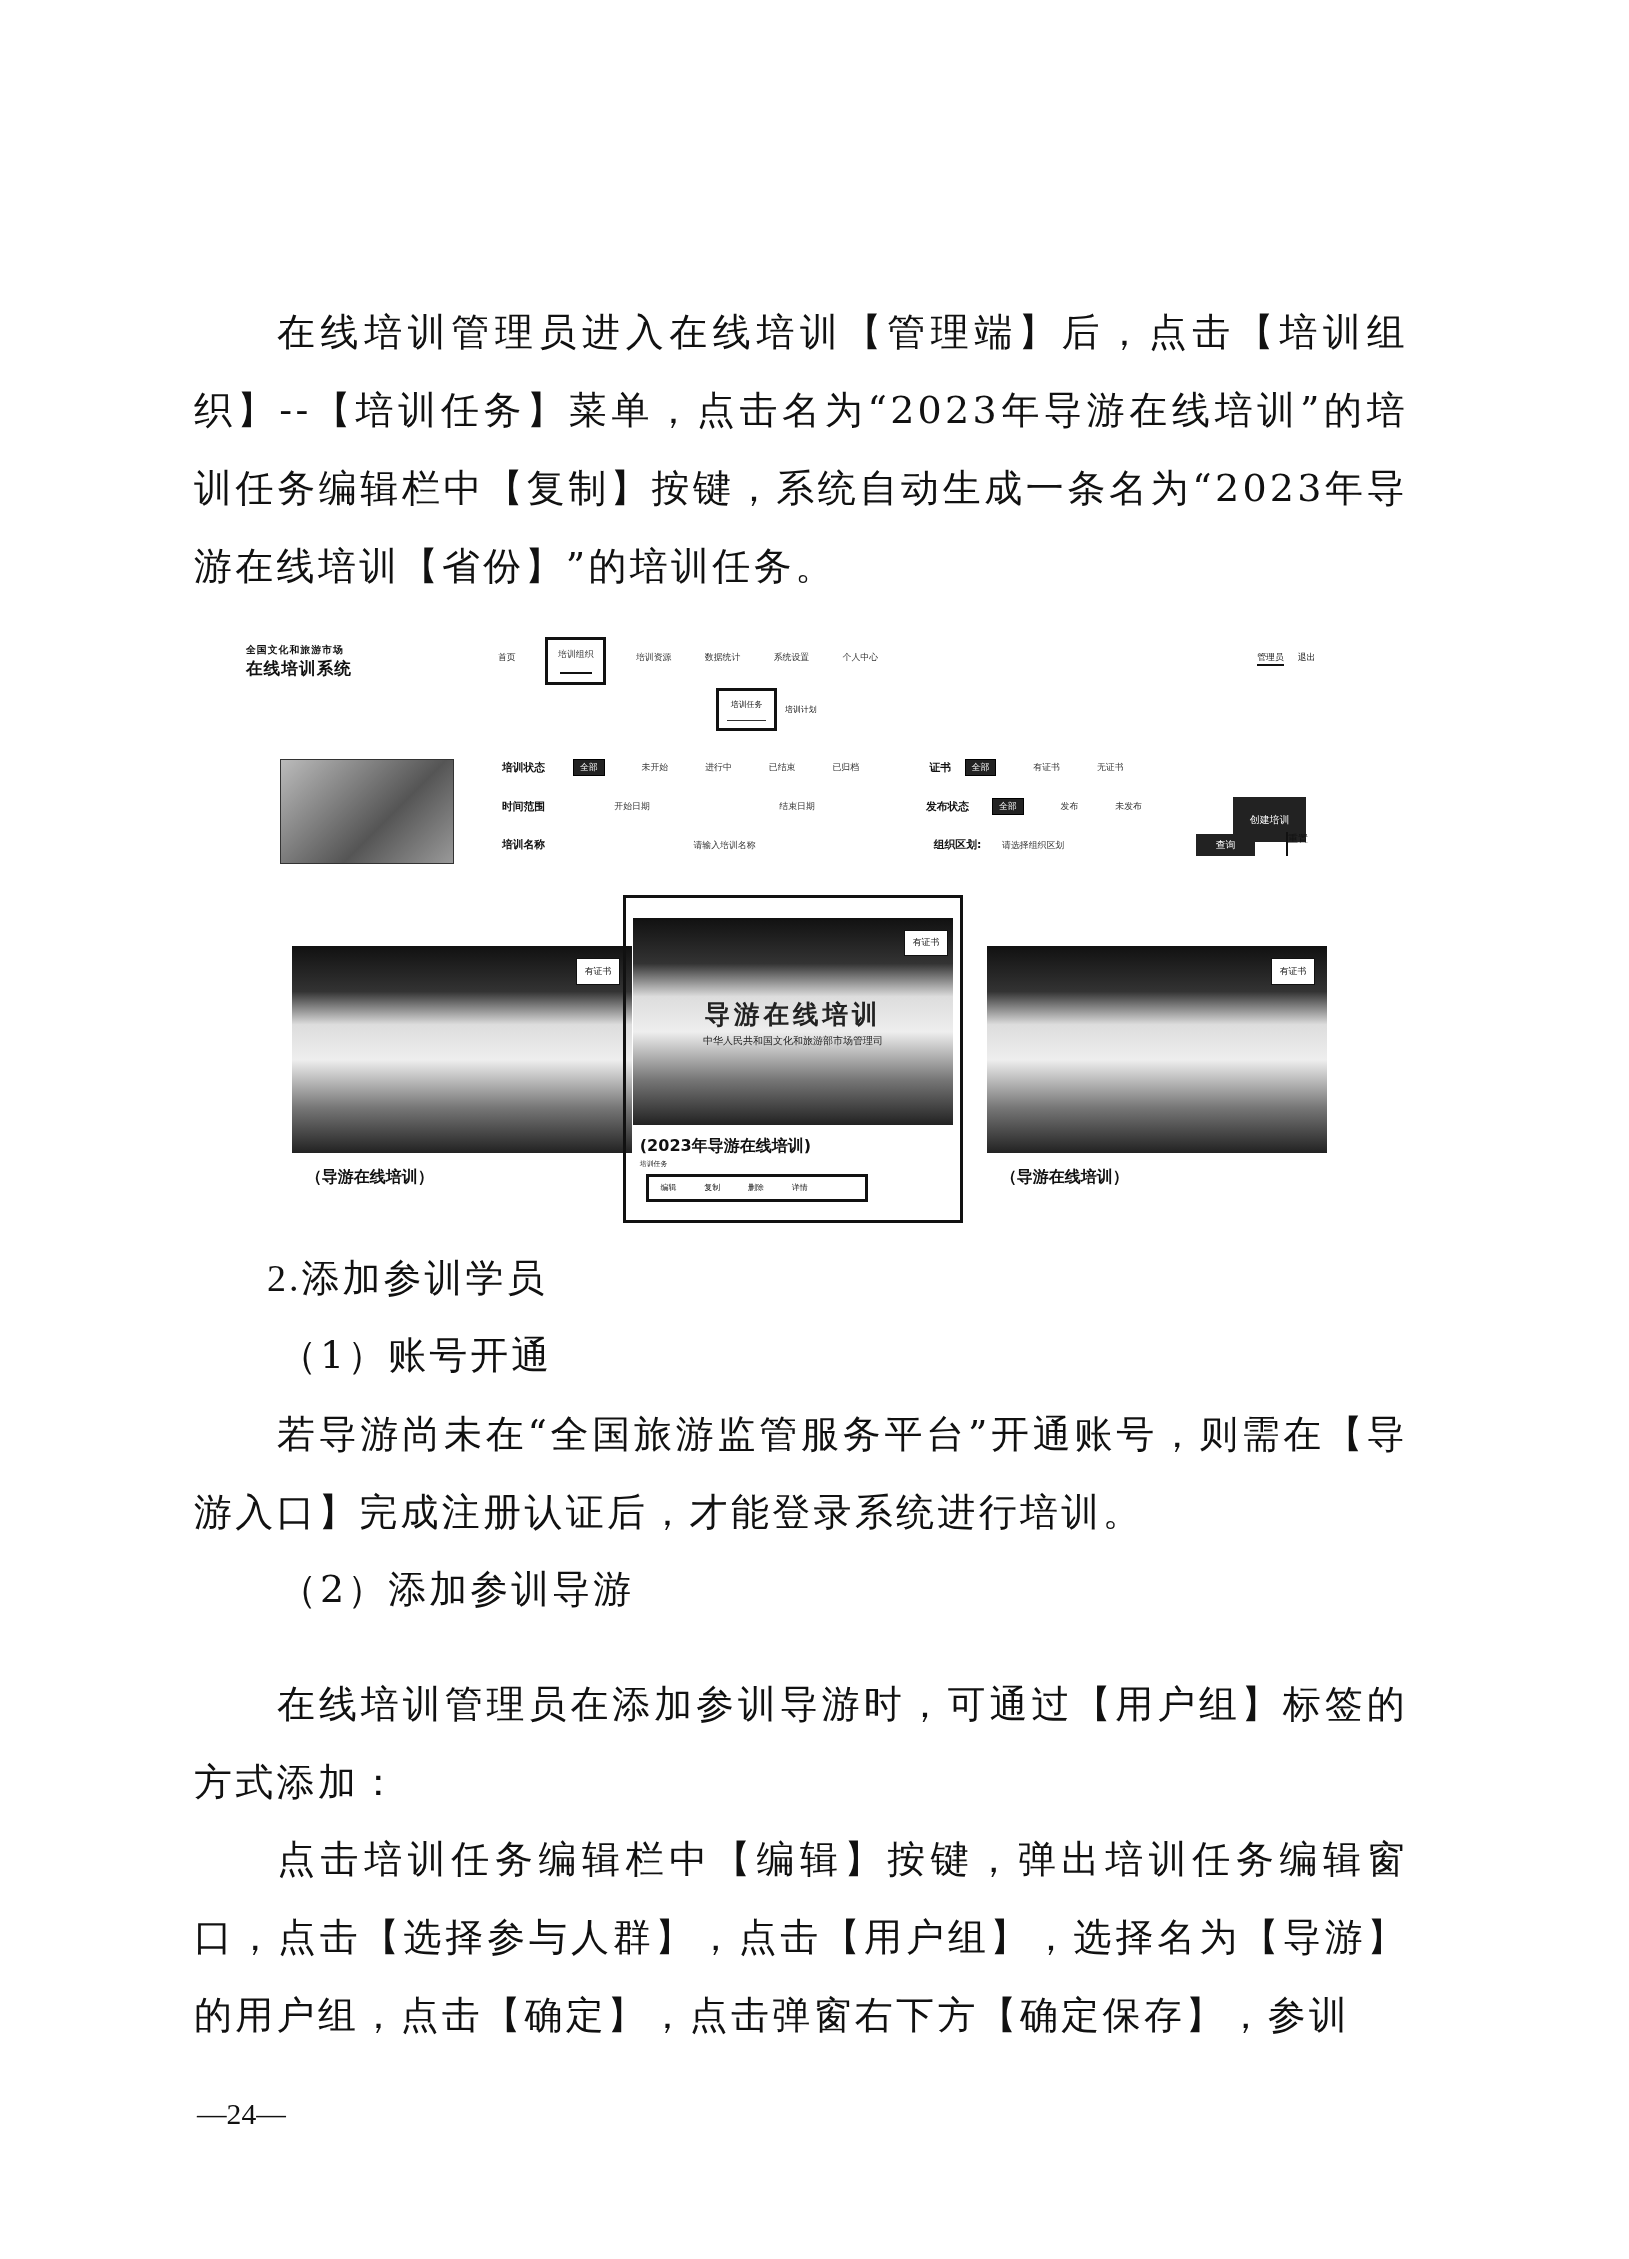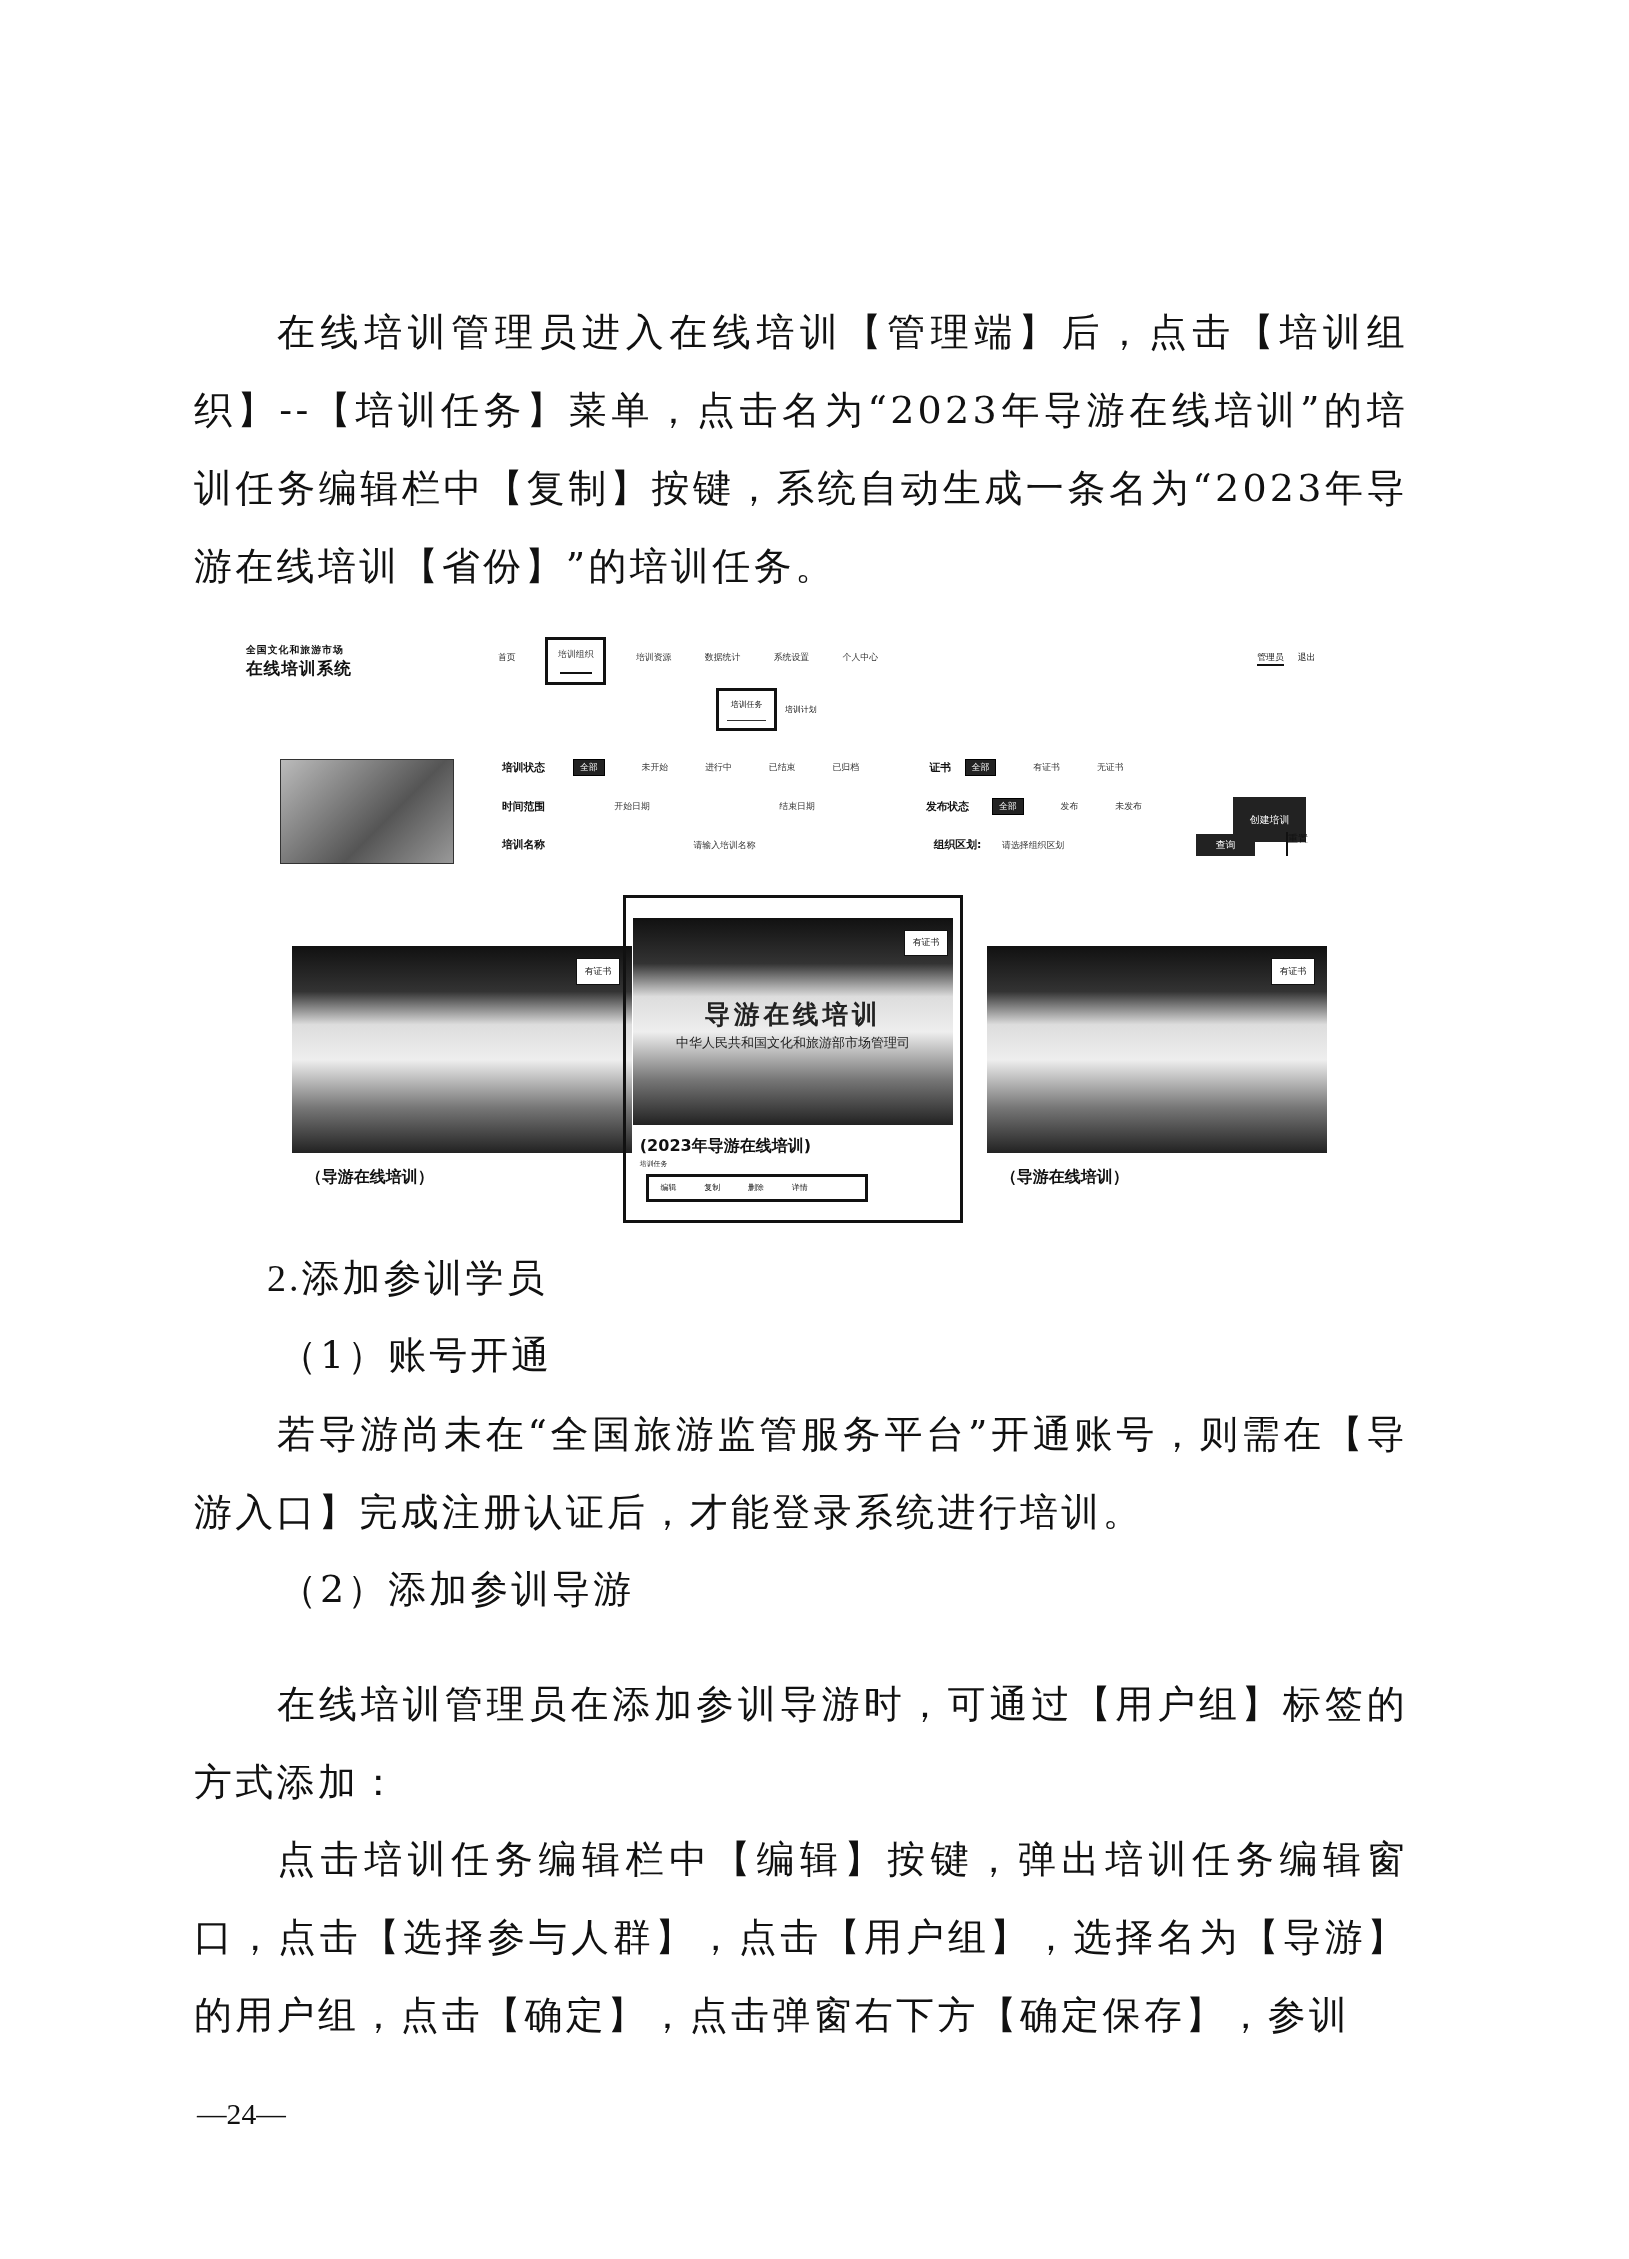--- a/index.html
+++ b/index.html
@@ -32,21 +32,21 @@
   .create{position:absolute;left:997px;top:136px;width:73px;height:45px;margin-top:40px;}
   .query{position:absolute;left:960px;top:213px;width:59px;height:21.7px;}
   .reset{position:absolute;left:1030px;top:211px;width:35px;height:23.6px;border-left:2px solid #111;font-size:10px;font-family:"DejaVu Sans",sans-serif;margin-left:20px;}
   .card{position:absolute;top:300px;width:340px;height:296px;}
   .card .img{position:absolute;left:0;top:24.6px;width:100%;height:207px;background:linear-gradient(180deg,#111 0%,#333 22%,#ddd 38%,#eee 55%,#777 78%,#222 100%);}
   .card .badge{position:absolute;right:11.8px;top:37px;background:#fff;border:1px solid #111;font-size:8.9px;padding:5.9px 7.9px;font-family:"DejaVu Sans",sans-serif;}
   .card .title{position:absolute;left:13.8px;top:246px;font-size:16px;font-weight:bold;font-family:"DejaVu Sans",sans-serif;}
   .card.center{border:3px solid #111;box-sizing:border-box;}
   .card.center .img{left:6.9px;width:calc(100% - 13.8px);}
   .card .big{position:absolute;left:0;right:0;top:79px;text-align:center;font-size:25.6px;font-weight:bold;color:#222;font-family:"DejaVu Sans",sans-serif;letter-spacing:3.9px;}
-  .card .sub{position:absolute;left:0;right:0;top:116px;text-align:center;font-size:13px;color:#222;font-family:"DejaVu Sans",sans-serif;}
+  .card .sub{position:absolute;left:0;right:0;top:116px;text-align:center;font-size:10px;color:#222;font-family:"DejaVu Sans",sans-serif;}
   .card .meta{position:absolute;left:13.8px;top:268px;font-size:6.9px;font-family:"DejaVu Sans",sans-serif;}
   .actions{position:absolute;left:19.7px;top:276px;width:222px;height:27.6px;border:3px solid #111;display:flex;align-items:center;gap:19.7px;padding-left:11.8px;box-sizing:border-box;font-size:7.9px;font-family:"DejaVu Sans",sans-serif;}
 </style>
 </head>
 <body>
 
 <div>
 
   <p class="para indent" style="top:293px;margin:0;">在线培训管理员进入在线培训【管理端】后，点击【培训组织】--【培训任务】菜单，点击名为“2023年导游在线培训”的培训任务编辑栏中【复制】按键，系统自动生成一条名为“2023年导游在线培训【省份】”的培训任务。</p>
 

